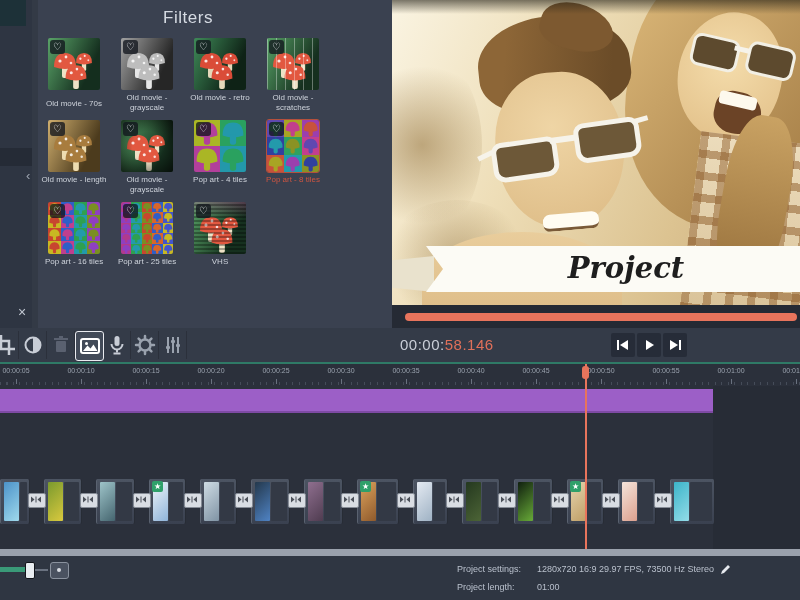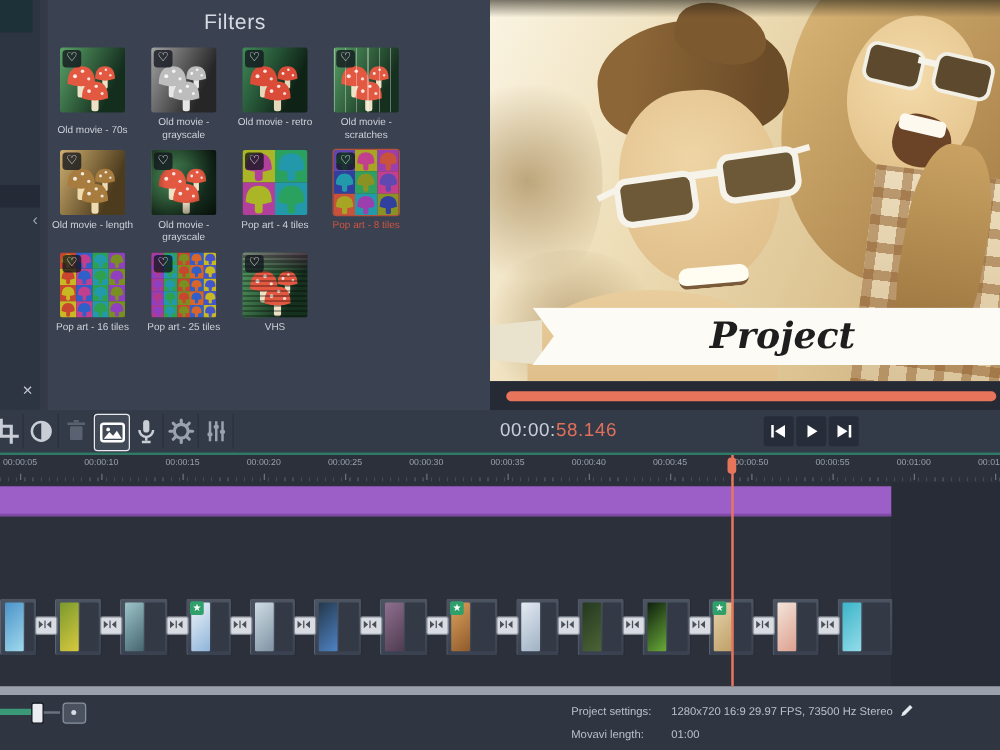--- a/index.html
+++ b/index.html
@@ -995,21 +995,21 @@
   <div id="hscrollbar"></div>
   <div id="footer">
     <div id="zoom-green"></div>
     <div id="zoom-handle"></div>
     <div id="zoom-track"></div>
     <div id="cam-btn">
         <div id="cam-dot"></div>
       </div>
     <div class="flabel" id="ps-label">Project settings:</div>
     <div class="flabel" id="ps-value">1280x720 16:9 29.97 FPS, 73500 Hz Stereo</div>
-    <div class="flabel" id="pl-label">Movavi length:</div>
+    <div class="flabel" id="pl-label">Project length:</div>
     <div class="flabel" id="pl-value">01:00</div>
     <div id="pencil">
       <svg width="13" height="13" viewBox="0 0 13 13">
           <path d="M2,11 L3,8 L9,2 L11,4 L5,10 Z" fill="#e6e9ee"></path>
         </svg>
     </div>
   </div>
 </div>
 
 </body></html>

